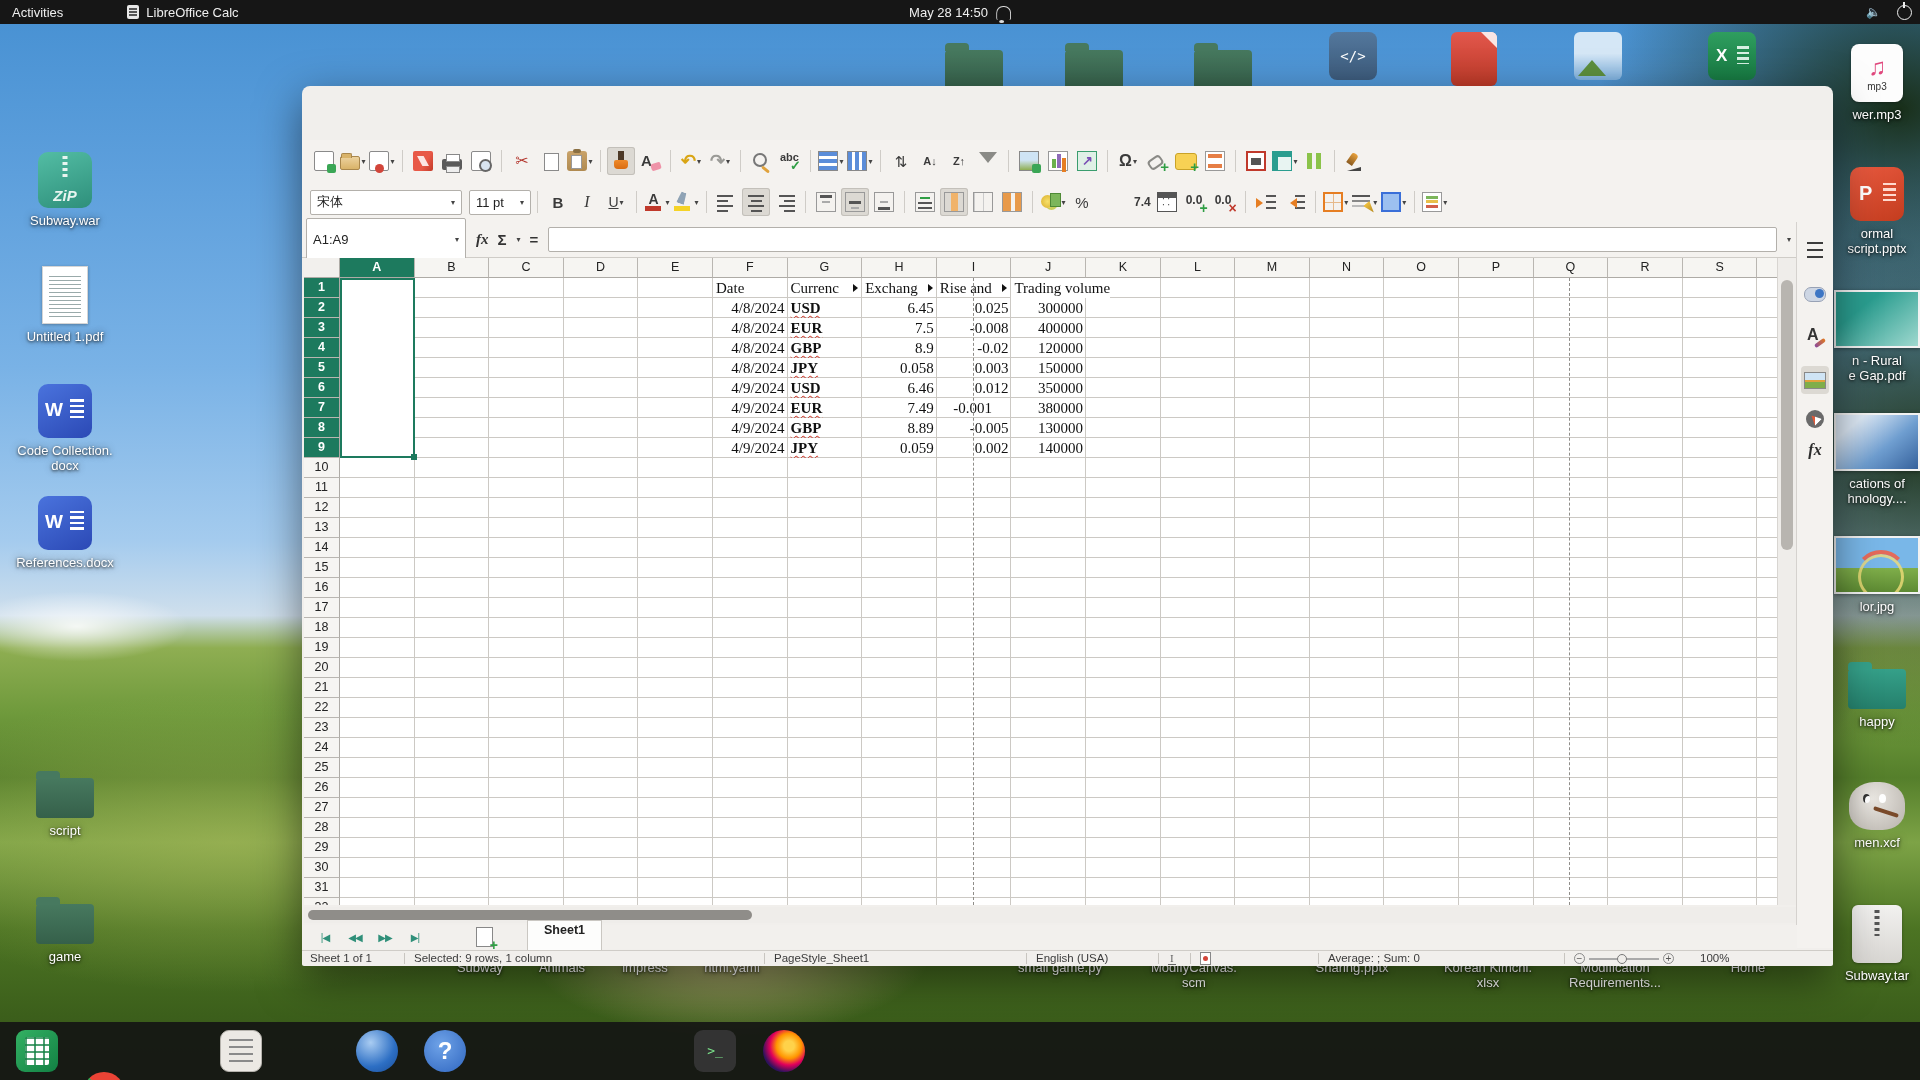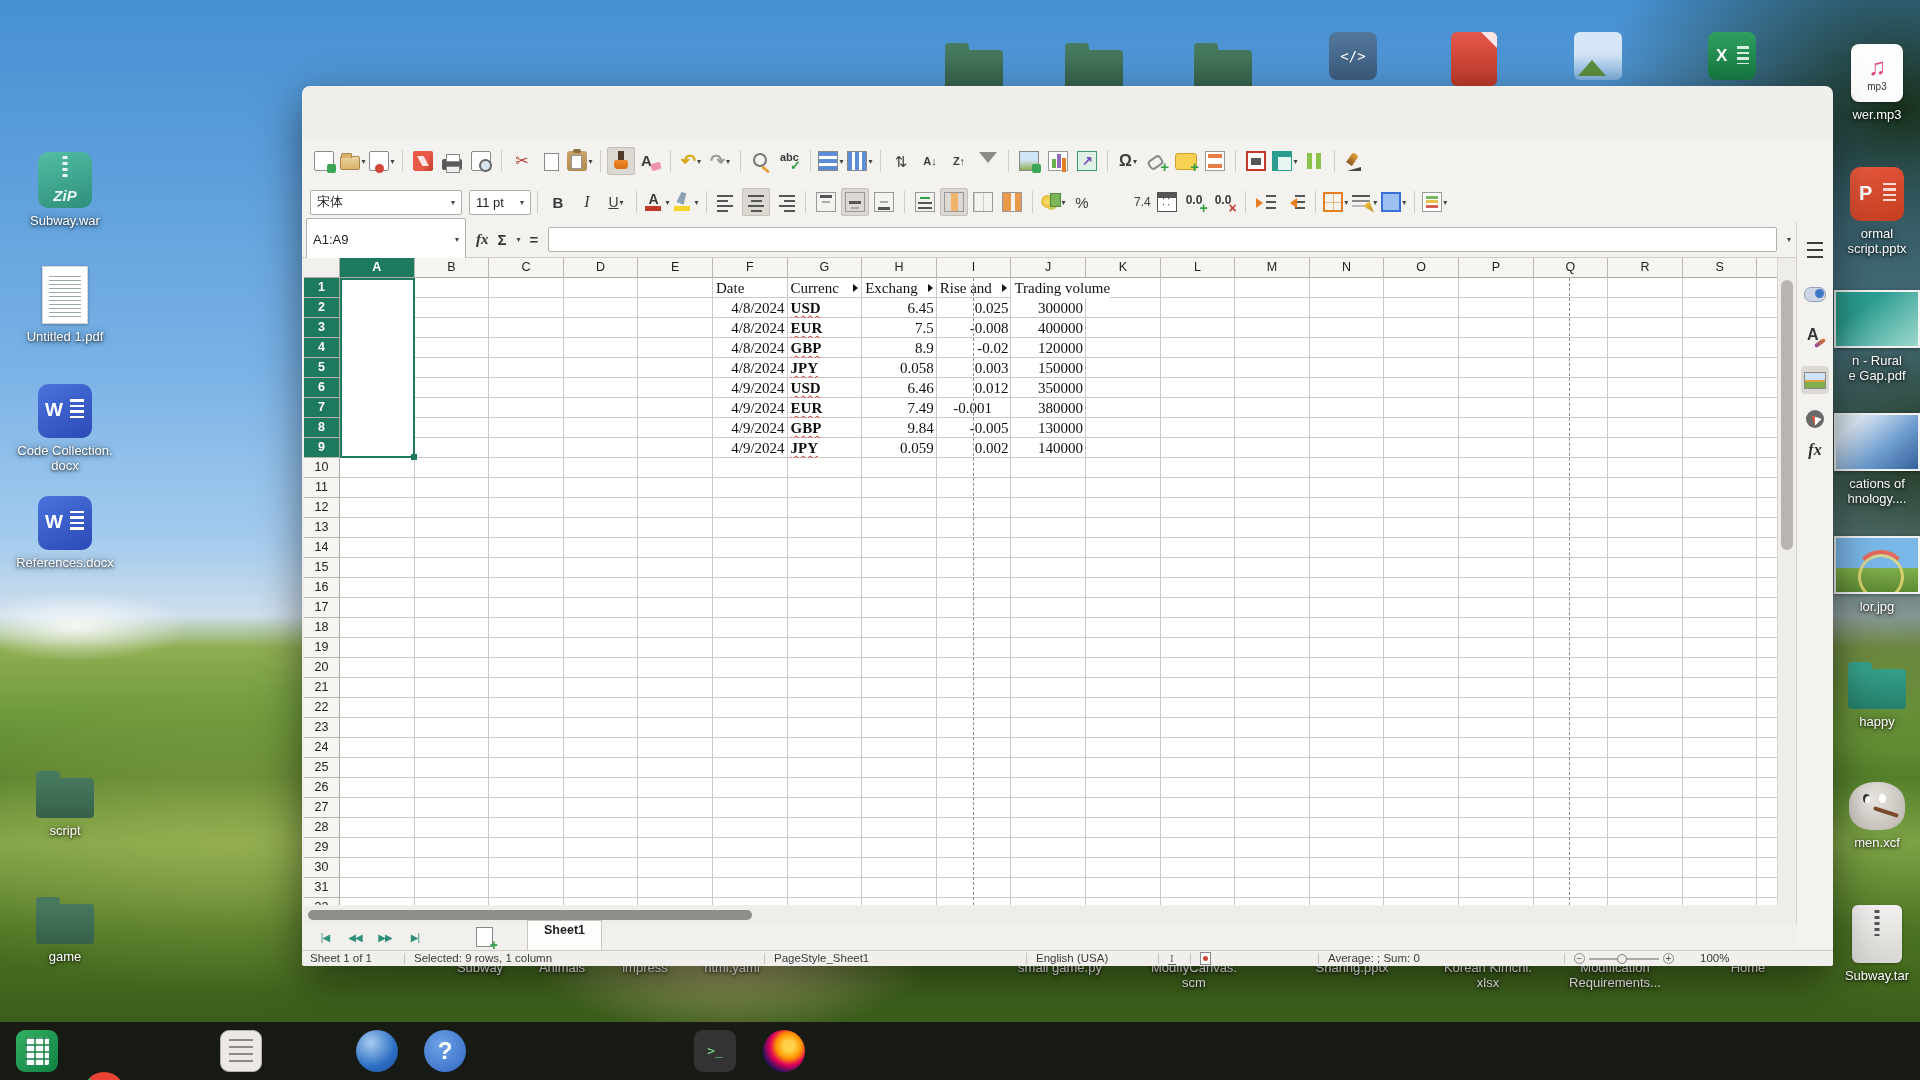--- a/index.html
+++ b/index.html
@@ -97,21 +97,21 @@
   .dd{font-size:8px;color:#444;margin-left:1px;flex:0 0 auto;}
   .gl{font-size:15px;color:#3a3a3a;line-height:1;}
   .g-cut{color:#b3372e;font-size:16px;}
   .g-undo{color:#d9a514;font-size:18px;font-weight:bold;}
   .g-redo{color:#9a9a96;font-size:18px;font-weight:bold;}
   .g-bold{font-weight:bold;font-size:15px;}
   .g-italic{font-style:italic;font-family:"Liberation Serif",serif;font-size:16px;}
   .g-under{text-decoration:underline;font-size:14px;}
   .g-omega{font-weight:bold;font-size:16px;}
   .g-small{font-size:11px;font-weight:bold;}
-  .g-num{font-size:12px;font-weight:normal;margin-left:36px;}
+  .g-num{font-size:12px;font-weight:bold;margin-left:36px;}
   .ii{width:20px;height:20px;display:block;position:relative;flex:0 0 auto;}
   .i-new{background:#fff;border:1px solid #8a8a8a;border-radius:2px;box-sizing:border-box;}
   .i-new::after{content:"";position:absolute;right:-3px;bottom:-3px;width:9px;height:9px;background:#3aa655;border-radius:2px;}
   .i-folder2{height:14px;margin-top:4px;background:linear-gradient(#ecd29e,#d9b369);border:1px solid #a9874c;border-radius:2px;box-sizing:border-box;}
   .i-folder2::before{content:"";position:absolute;left:0;top:-4px;width:9px;height:4px;background:#d9b369;border:1px solid #a9874c;border-bottom:none;border-radius:2px 2px 0 0;}
   .i-save{background:#fff;border:1px solid #8a8a8a;border-radius:2px;box-sizing:border-box;}
   .i-save::after{content:"";position:absolute;left:5px;bottom:-3px;width:9px;height:9px;border-radius:50%;background:#d2453a;}
   .i-pdficon{background:linear-gradient(120deg,#e85947 60%,#c23a28);border-radius:2px;}
   .i-pdficon::after{content:"";position:absolute;left:4px;top:5px;width:12px;height:10px;background:#fff;opacity:.85;clip-path:polygon(0 0,55% 0,100% 100%,45% 100%);}
   .i-print{background:#5a5a5a;height:11px;margin-top:6px;border-radius:2px;}
@@ -710,21 +710,21 @@
           <div class="cell right" style="left: 522.2px; top: 100px; width: 74.6px;"><span>6.46</span></div>
           <div class="cell right" style="left: 596.8px; top: 100px; width: 74.6px;"><span>0.012</span></div>
           <div class="cell right" style="left: 671.4px; top: 100px; width: 74.6px;"><span>350000</span></div>
           <div class="cell right" style="left: 373px; top: 120px; width: 74.6px;"><span>4/9/2024</span></div>
           <div class="cell left" style="left: 447.6px; top: 120px; width: 74.6px;"><span class="sq">EUR</span></div>
           <div class="cell right" style="left: 522.2px; top: 120px; width: 74.6px;"><span>7.49</span></div>
           <div class="cell right" style="left: 596.8px; top: 120px; width: 74.6px; text-align: center;"><span>-0.001</span></div>
           <div class="cell right" style="left: 671.4px; top: 120px; width: 74.6px;"><span>380000</span></div>
           <div class="cell right" style="left: 373px; top: 140px; width: 74.6px;"><span>4/9/2024</span></div>
           <div class="cell left" style="left: 447.6px; top: 140px; width: 74.6px;"><span class="sq">GBP</span></div>
-          <div class="cell right" style="left: 522.2px; top: 140px; width: 74.6px;"><span>9.84</span></div>
+          <div class="cell right" style="left: 522.2px; top: 140px; width: 74.6px;"><span>8.89</span></div>
           <div class="cell right" style="left: 596.8px; top: 140px; width: 74.6px;"><span>-0.005</span></div>
           <div class="cell right" style="left: 671.4px; top: 140px; width: 74.6px;"><span>130000</span></div>
           <div class="cell right" style="left: 373px; top: 160px; width: 74.6px;"><span>4/9/2024</span></div>
           <div class="cell left" style="left: 447.6px; top: 160px; width: 74.6px;"><span class="sq">JPY</span></div>
           <div class="cell right" style="left: 522.2px; top: 160px; width: 74.6px;"><span>0.059</span></div>
           <div class="cell right" style="left: 596.8px; top: 160px; width: 74.6px;"><span>0.002</span></div>
           <div class="cell right" style="left: 671.4px; top: 160px; width: 74.6px;"><span>140000</span></div>
         </div>
     </div>
     <div id="vscroll">
@@ -780,20 +780,37 @@
       <span class="ssep" style="left:1016px"></span>
       <span class="sf" style="left:1026px">Average: ; Sum: 0</span>
       <span class="ssep" style="left:1262px"></span>
       <span class="sf" style="left:1272px">
         <span class="zbtn">−</span><span id="ztrack"><span id="zhandle"></span></span><span class="zbtn">+</span>
       </span>
       <span class="sf" style="left:1398px">100%</span>
     </div>
   </div>
 
+  <div id="topbar">
+    <div class="tb-item">
+      <span>Activities</span>
+    </div>
+    <div class="tb-item" style="margin-left:40px">
+      <span class="doc-glyph"></span>
+      <span>LibreOffice Calc</span>
+    </div>
+    <div id="clock">
+      <span>May 28 14:50</span>
+      <span class="bell"></span>
+    </div>
+    <div id="tb-right">
+      <span class="vol">🔈</span>
+      <span class="pwr"></span>
+    </div>
+  </div>
 
   <div id="dock">
       <div class="dock-ic ic-calc" style="left: 16px;"></div>
       <div class="dock-ic ic-chrome" style="left: 83px;"></div>
       <div class="dock-ic ic-gedit" style="left: 220px;"></div>
       <div class="dock-ic ic-sphere" style="left: 356px;"></div>
       <div class="dock-ic ic-help" style="left: 424px;">?</div>
       <div class="dock-ic ic-termdark" style="left: 694px;">&gt;_</div>
       <div class="dock-ic ic-firefox" style="left: 763px;"></div>
     </div>

